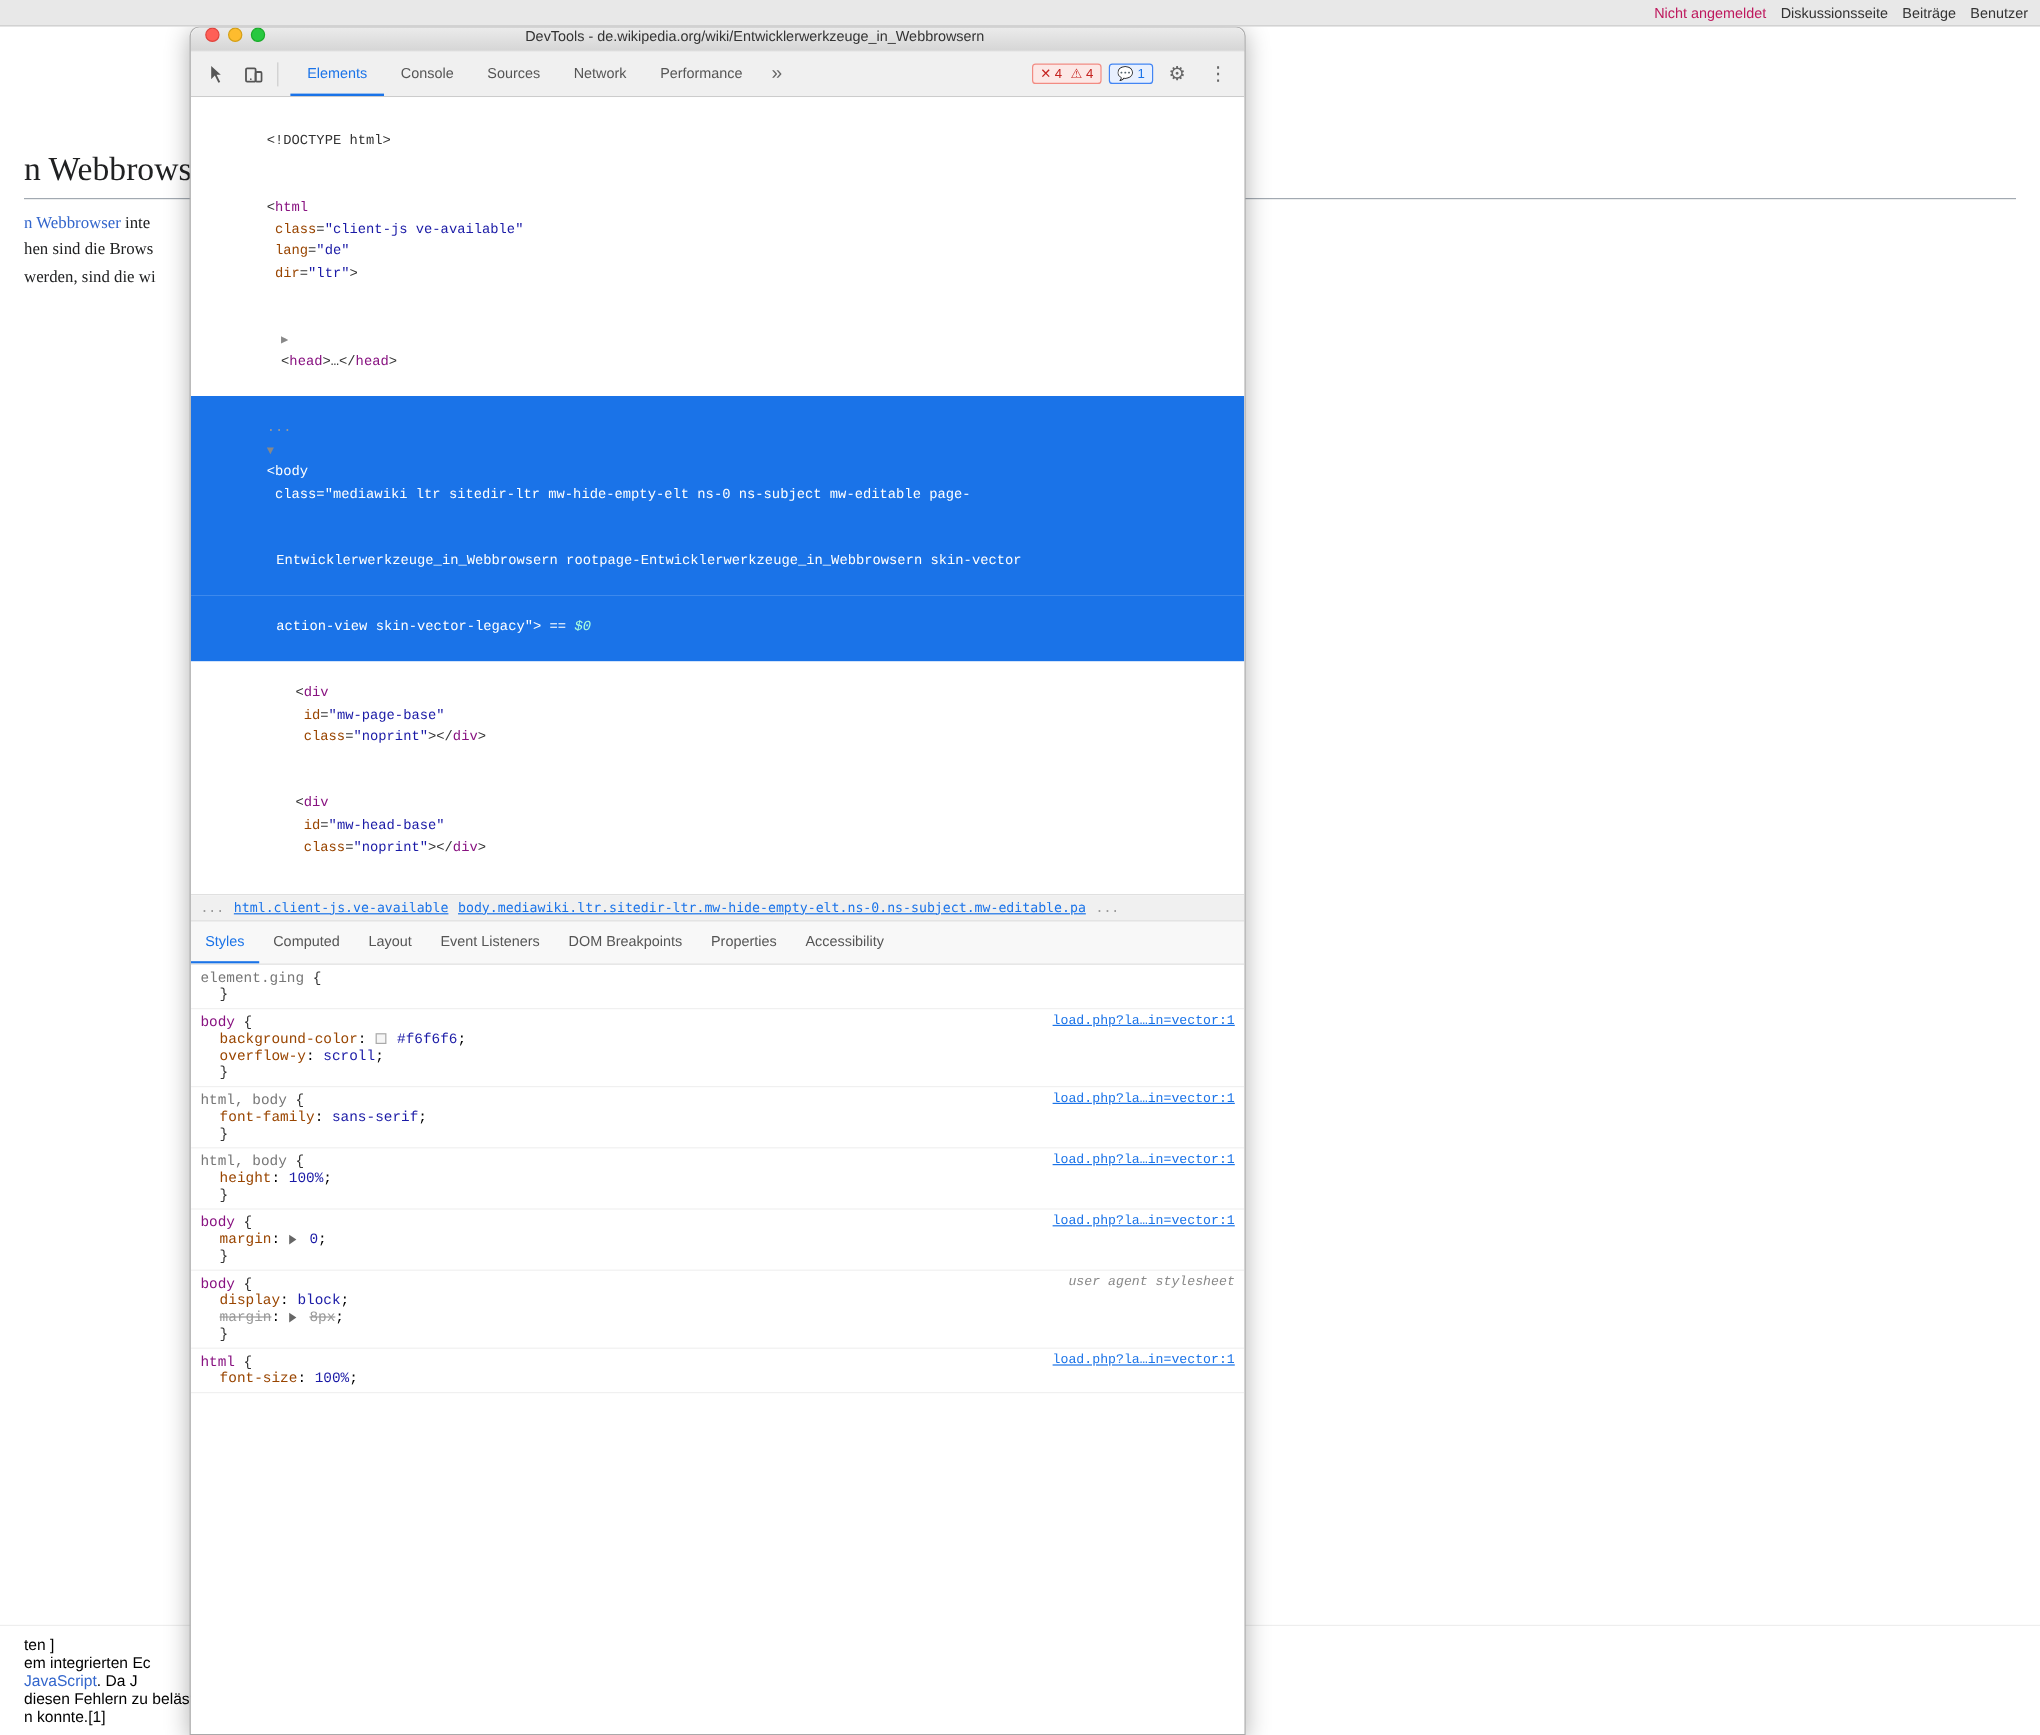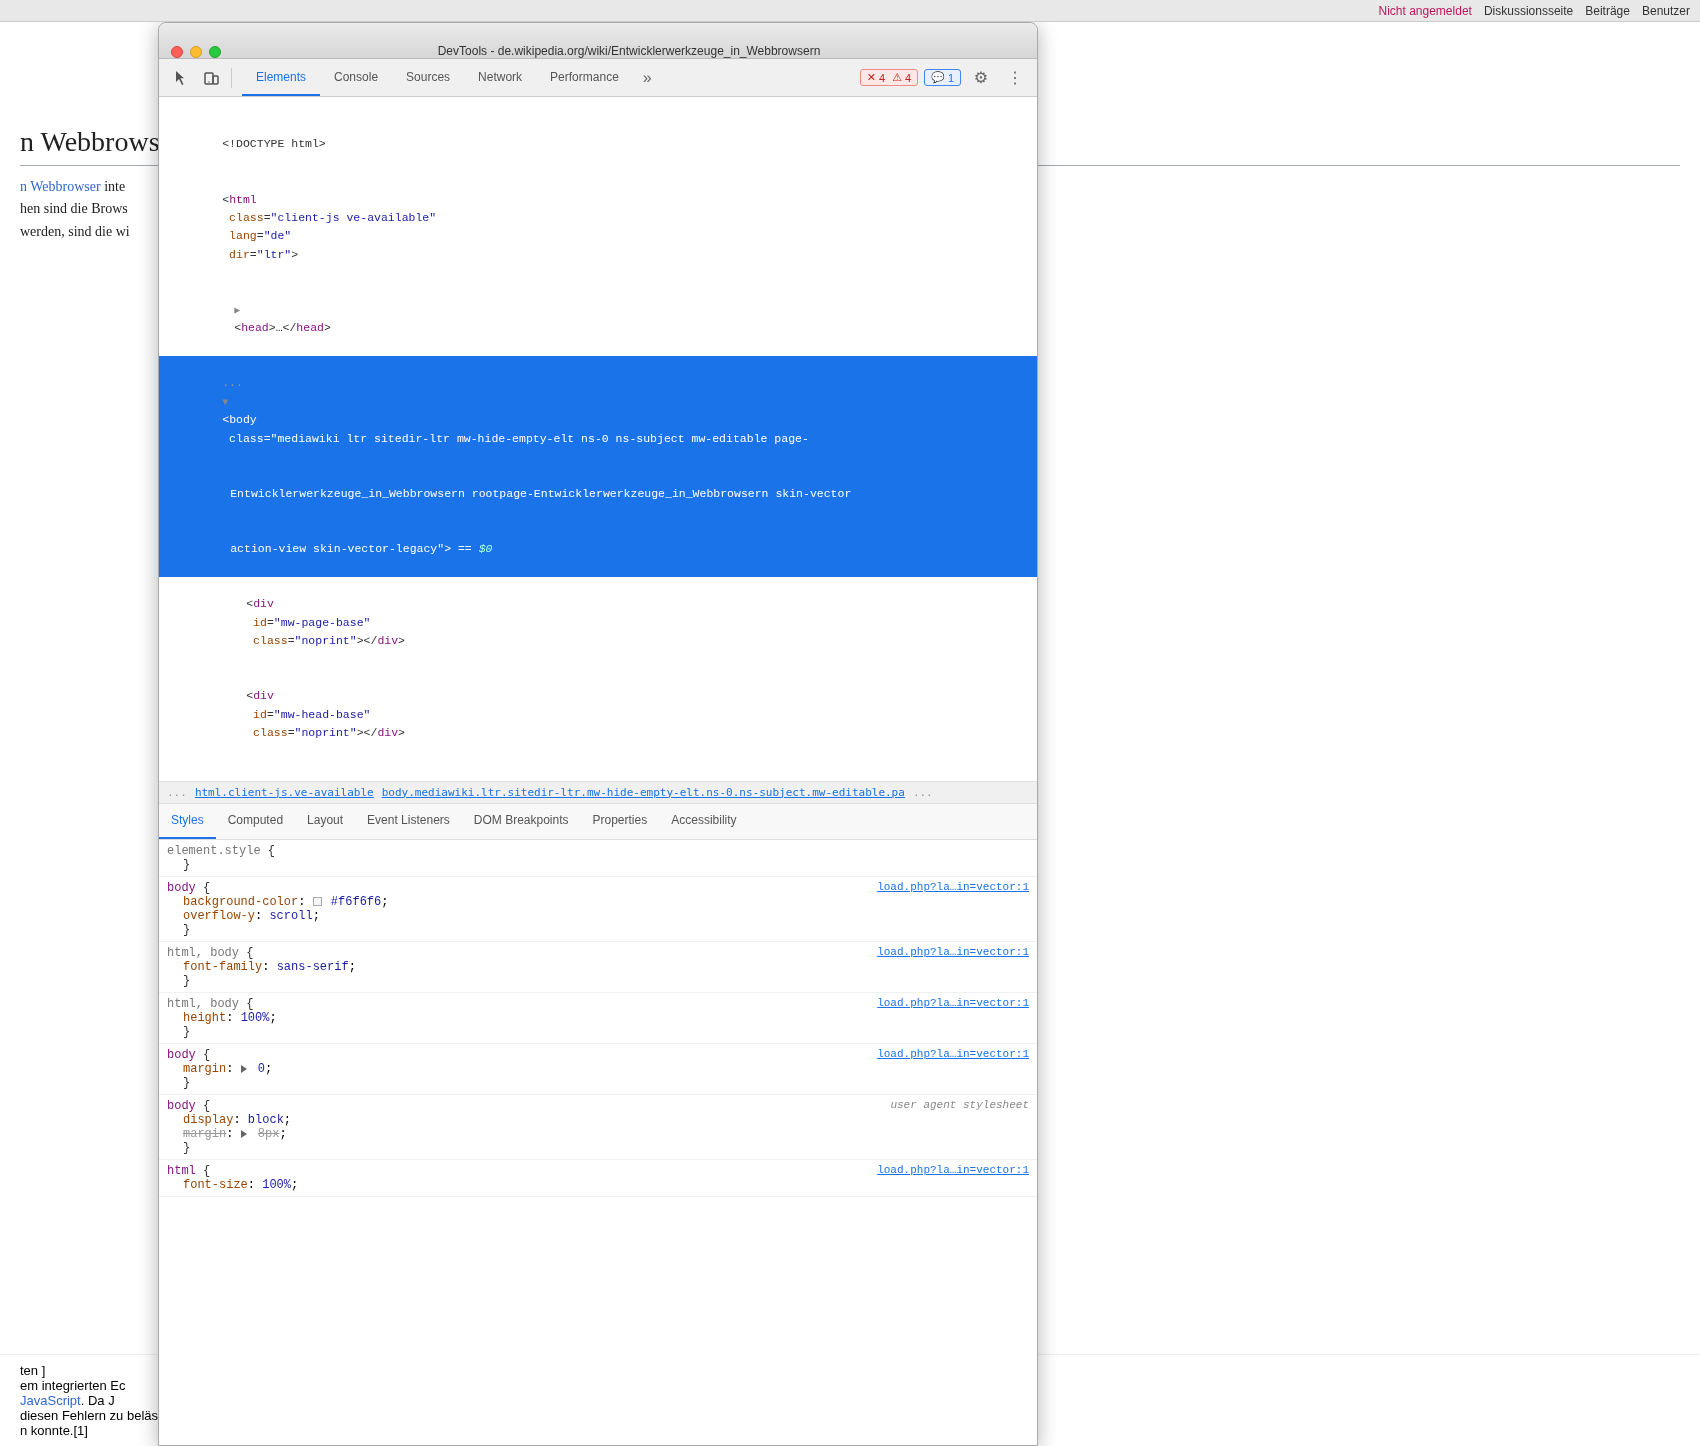--- a/index.html
+++ b/index.html
@@ -73,23 +73,23 @@
       box-shadow: 0 4px 20px rgba(0,0,0,0.3);
       z-index: 50;
       display: flex;
       flex-direction: column;
       overflow: hidden;
     }
 
     
     .titlebar {
       background: linear-gradient(to bottom, #ebebeb, #d6d6d6);
-      height: 36px;
-      display: flex;
-      align-items: flex-end;
+      height: 20px;
+      display: flex;
+      align-items: flex-start;
       padding: 0 12px;
       border-bottom: 1px solid #bbb;
       border-radius: 8px 8px 0 0;
       flex-shrink: 0;
     }
     .traffic-lights { display: flex; gap: 7px; margin-right: 12px; }
     .traffic-light { width: 12px; height: 12px; border-radius: 50%; }
     .tl-red { background: #ff5f57; border: 1px solid #e0443e; }
     .tl-yellow { background: #febc2e; border: 1px solid #d4a017; }
     .tl-green { background: #28c840; border: 1px solid #1aab29; }
@@ -193,21 +193,21 @@
       background: #fff;
     }
 
     
     .html-panel {
       background: #fff;
       border-bottom: 1px solid #e0e0e0;
       font-family: 'Menlo', 'Monaco', 'Courier New', monospace;
       font-size: 11.5px;
       line-height: 1.6;
-      padding: 20px 0;
+      padding: 10px 0;
       flex-shrink: 0;
     }
     .html-line {
       padding: 0 8px;
       white-space: pre;
       color: #333;
     }
     .html-line.selected {
       background: #1a73e8;
       color: #fff;
@@ -502,21 +502,21 @@
       <div class="inner-tab">Properties</div>
       <div class="inner-tab">Accessibility</div>
     </div>
 
 
     <div class="styles-panel">
       <div class="css-rules">
 
         <div class="css-rule-block">
           <div>
-            <span class="css-selector grey">element.style</span>
+            <span class="css-selector grey">element.ging</span>
             <span class="css-brace"> {</span>
           </div>
           <div class="css-prop-line">
             <span class="css-brace">}</span>
           </div>
         </div>
 
         <div class="css-rule-block">
           <div>
             <a class="css-source">load.php?la…in=vector:1</a>

